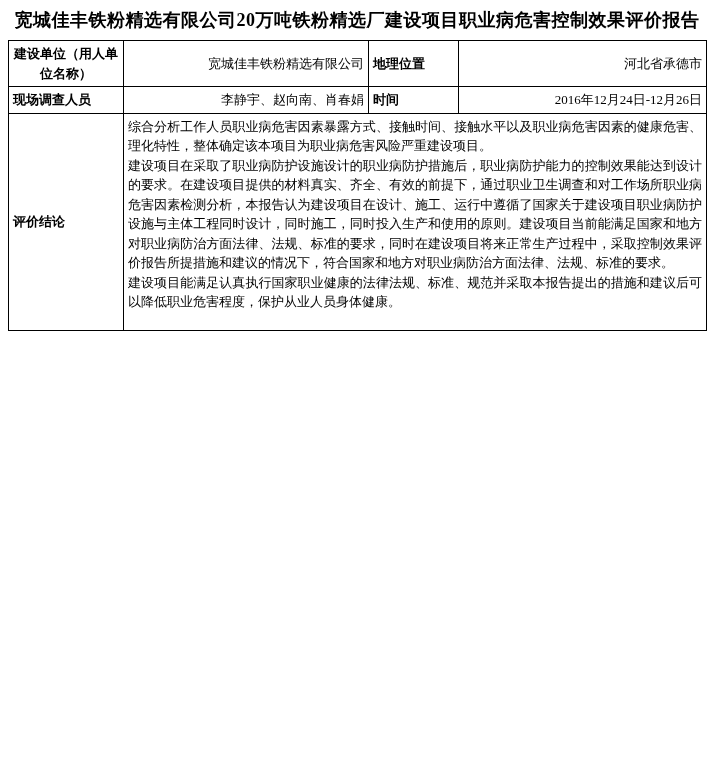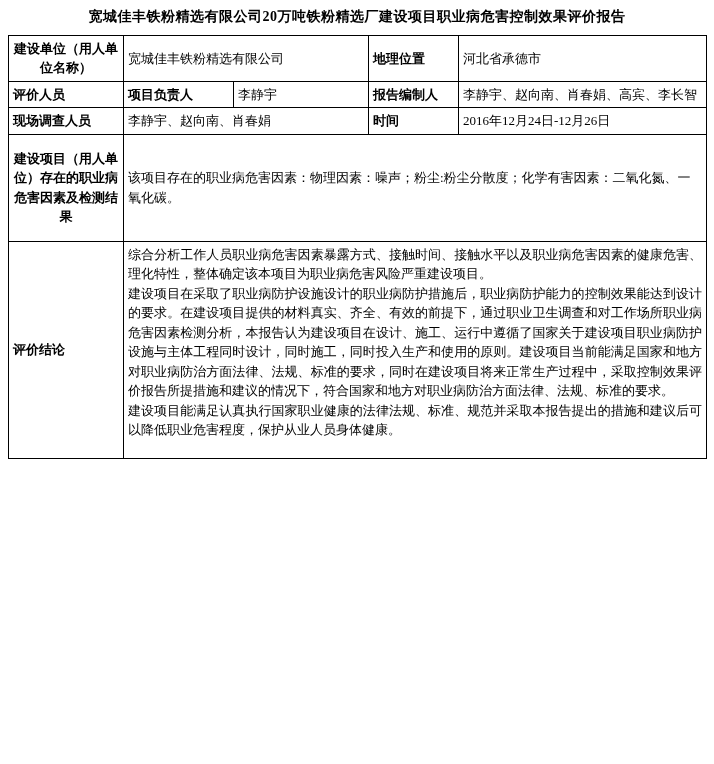--- a/index.html
+++ b/index.html
@@ -14,21 +14,21 @@
     color: #000000;
     overflow: hidden;
   }
   .page {
     width: 714px;
     height: 764px;
     box-sizing: border-box;
     padding: 6px 8px 0 8px;
   }
   .doc-title {
-    font-size: 14px;
+    font-size: 18px;
     font-weight: bold;
     text-align: center;
     line-height: 1.35;
     letter-spacing: 0.5px;
     margin: 2px 4px 8px 4px;
   }
   table.main {
     width: 698px;
     border-collapse: collapse;
     table-layout: fixed;
@@ -39,24 +39,24 @@
     font-size: 13px;
     line-height: 1.5;
     padding: 3px 4px;
     vertical-align: middle;
   }
   .lbl {
     font-weight: bold;
     font-size: 13px;
   }
   .ctr {
-    text-align: left;
+    text-align: right;
   }
   .lft {
-    text-align: left;
+    text-align: right;
     padding-left: 6px;
   }
   .just {
     text-align: justify;
     text-justify: inter-ideograph;
     padding: 4px 5px;
     line-height: 1.45;
   }
   .tall-intro {
     height: 120px;
@@ -97,39 +97,28 @@
     <tbody>
       <tr>
         <td class="lbl-multiline">建设单位（用人单位名称）</td>
         <td class="lft" colspan="2">宽城佳丰铁粉精选有限公司</td>
         <td class="lbl">地理位置</td>
         <td class="ctr">河北省承德市</td>
       </tr>
 
 
 
-      <tr>
-        <td class="lbl">评价人员</td>
-        <td class="lbl">项目负责人</td>
-        <td class="ctr">李静宇</td>
-        <td class="lbl">报告编制人</td>
-        <td class="ctr">李静宇、赵向南、肖春娟、高宾、李长智</td>
-      </tr>
 
       <tr>
         <td class="lbl">现场调查人员</td>
         <td class="ctr" colspan="2">李静宇、赵向南、肖春娟</td>
         <td class="lbl">时间</td>
         <td class="ctr">2016年12月24日-12月26日</td>
       </tr>
 
-      <tr>
-        <td class="lbl-multiline" style="height:100px">建设项目（用人单位）存在的职业病危害因素及检测结果</td>
-        <td class="hazard lft" colspan="4">该项目存在的职业病危害因素：物理因素：噪声；粉尘:粉尘分散度；化学有害因素：二氧化氮、一氧化碳。</td>
-      </tr>
 
       <tr>
         <td class="lbl" style="height:210px">评价结论</td>
         <td class="just concl" colspan="4" style="vertical-align:top">
           <div>综合分析工作人员职业病危害因素暴露方式、接触时间、接触水平以及职业病危害因素的健康危害、理化特性，整体确定该本项目为职业病危害风险严重建设项目。</div>
           <div>建设项目在采取了职业病防护设施设计的职业病防护措施后，职业病防护能力的控制效果能达到设计的要求。在建设项目提供的材料真实、齐全、有效的前提下，通过职业卫生调查和对工作场所职业病危害因素检测分析，本报告认为建设项目在设计、施工、运行中遵循了国家关于建设项目职业病防护设施与主体工程同时设计，同时施工，同时投入生产和使用的原则。建设项目当前能满足国家和地方对职业病防治方面法律、法规、标准的要求，同时在建设项目将来正常生产过程中，采取控制效果评价报告所提措施和建议的情况下，符合国家和地方对职业病防治方面法律、法规、标准的要求。</div>
           <div>建设项目能满足认真执行国家职业健康的法律法规、标准、规范并采取本报告提出的措施和建议后可以降低职业危害程度，保护从业人员身体健康。</div>
         </td>
       </tr>
     </tbody>

